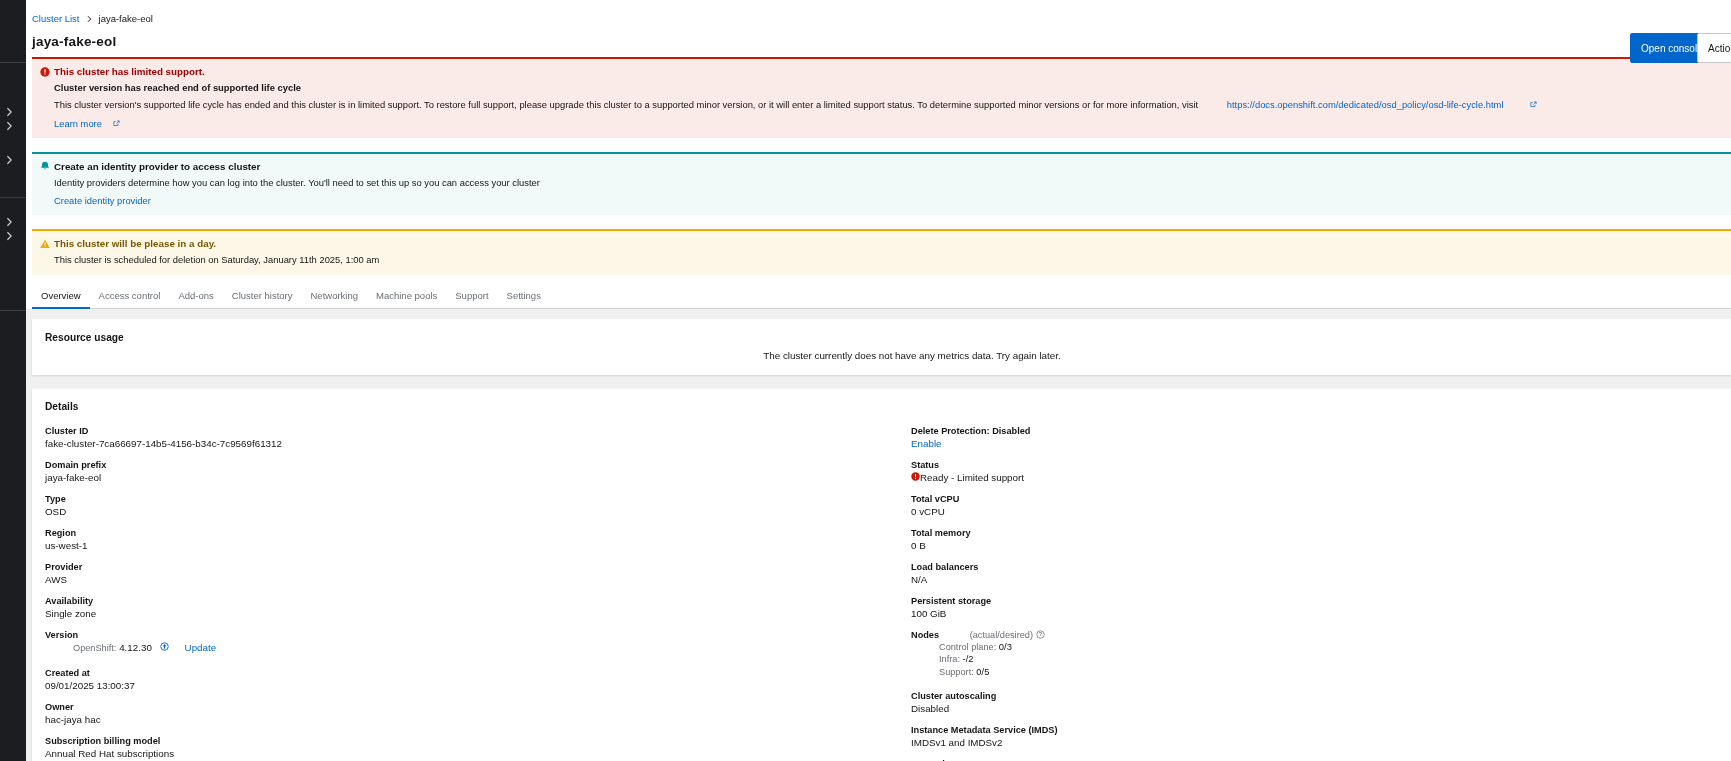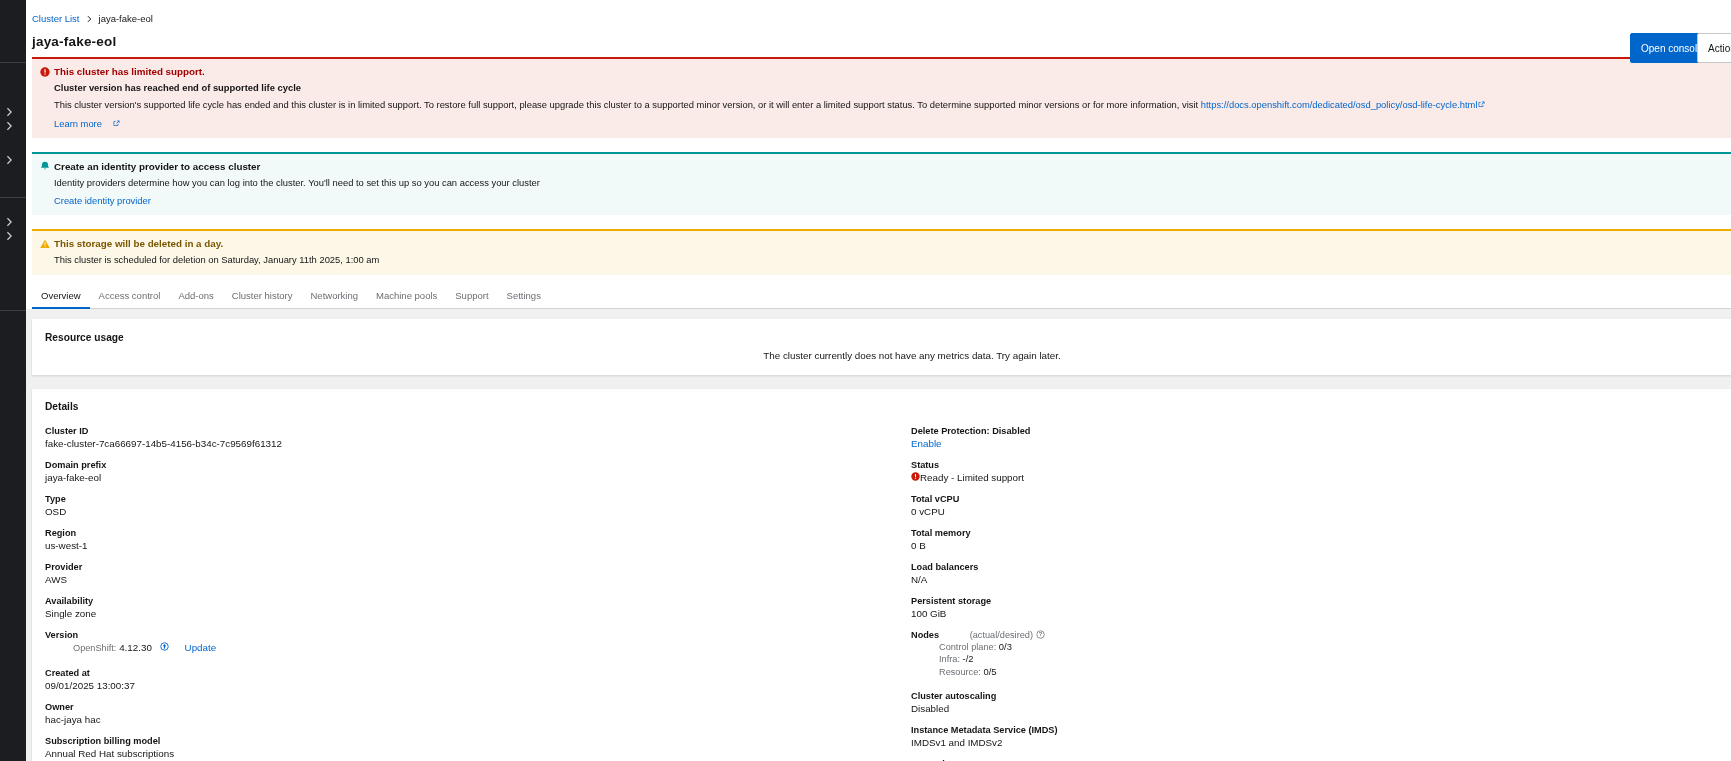--- a/index.html
+++ b/index.html
@@ -39,21 +39,21 @@
   .alert-danger  { background: #faeae8; border-top: 2px solid #c9190b; }
   .alert-default { background: #f2f9f9; border-top: 2px solid #009596; }
   .alert-warning { background: #fdf7e7; border-top: 2px solid #f0ab00; }
   .alert-head { display: flex; align-items: center; gap: 4px; }
   .alert-icon svg { width: 10px; height: 10px; display: block; }
   .alert-title { font-weight: 700; font-size: 9.8px; }
   .alert-danger .alert-title { color: #a30000; }
   .alert-warning .alert-title { color: #795600; }
   .alert-body { margin: 5px 0 0 14px; font-size: 9.4px; line-height: 1.25; }
   .alert-body.bold { font-weight: 700; }
-  .alert-link { color: #0066cc; text-decoration: none; cursor: pointer; }
+  .alert-link { color: #0066cc; text-decoration: none; cursor: pointer; margin-left: 26px; }
   .learn-more { display: inline-flex; align-items: center; gap: 10px; margin: 7px 0 0 14px; font-size: 9.4px; }
   .ext { width: 7px; height: 7px; display: inline-block; vertical-align: baseline; margin-left: 1px; }
   
   .tabs { display: flex; margin-top: 9px; border-bottom: 1px solid #d2d2d2; }
   .tab { padding: 6px 9px 7px 9px; font-size: 9.5px; color: #6a6e73; cursor: pointer; position: relative; white-space: nowrap; }
   .tab.active { color: #151515; }
   .tab.active::after { content: ""; position: absolute; left: 0; right: 0; bottom: -1px; height: 2px; background: #0066cc; }
   
   .card { background: #fff; box-shadow: 0 1px 2px rgba(3,3,3,.12); width: 1763px; }
   .card-heading { font-size: 10.2px; font-weight: 700; }
@@ -170,21 +170,21 @@
 
     <div class="alert alert-warning">
       <div class="alert-head">
         <span class="alert-icon">
             <svg viewBox="0 0 12 12">
               <path fill="#f0ab00" d="M6 .8l5.7 9.9H.3z"></path>
               <rect fill="#fdf7e7" x="5.4" y="4.1" width="1.2" height="3.1"></rect>
               <rect fill="#fdf7e7" x="5.4" y="8.1" width="1.2" height="1.2"></rect>
             </svg>
           </span>
-        <span class="alert-title">This storage will be deleted in a day.</span>
+        <span class="alert-title">This cluster will be please in a day.</span>
       </div>
       <div class="alert-body">This cluster is scheduled for deletion on Saturday, January 11th 2025, 1:00 am</div>
     </div>
 
     <div class="tabs">
       <div class="tab active">Overview</div>
       <div class="tab">Access control</div>
       <div class="tab">Add-ons</div>
       <div class="tab">Cluster history</div>
       <div class="tab">Networking</div>
@@ -295,21 +295,21 @@
             <div class="dlabel">
               <span>Nodes</span>
               <span class="muted" style="font-weight:400">(actual/desired)</span>
               <span class="help-icon"><svg viewBox="0 0 12 12">
                     <circle cx="6" cy="6" r="5" fill="none" stroke="#6a6e73" stroke-width="1"></circle>
                     <text x="6" y="8.5" font-size="7.5" text-anchor="middle" fill="#6a6e73">?</text>
                   </svg></span>
             </div>
             <div class="subrow"><span class="muted">Control plane:</span> <span>0/3</span></div>
             <div class="subrow"><span class="muted">Infra:</span> <span>-/2</span></div>
-            <div class="subrow"><span class="muted">Resource:</span> <span>0/5</span></div>
+            <div class="subrow"><span class="muted">Support:</span> <span>0/5</span></div>
           </div>
           <div class="dgroup">
             <div class="dlabel">Cluster autoscaling</div>
             <div class="dvalue">Disabled</div>
           </div>
           <div class="dgroup">
             <div class="dlabel">Instance Metadata Service (IMDS)</div>
             <div class="dvalue">IMDSv1 and IMDSv2</div>
           </div>
           <div class="dgroup">

